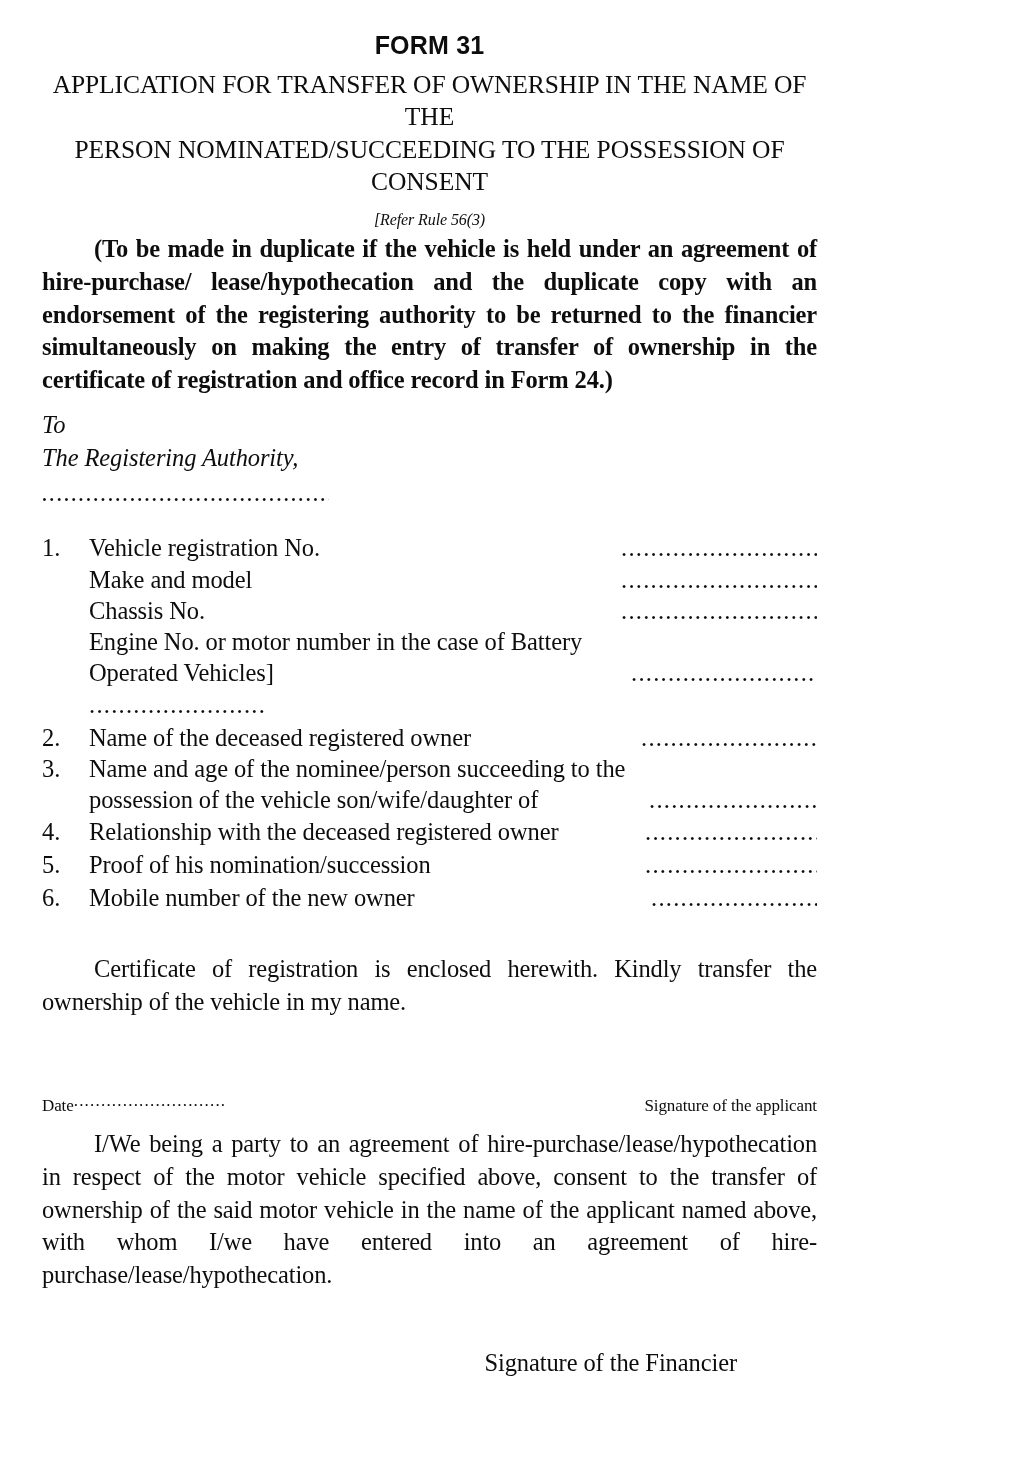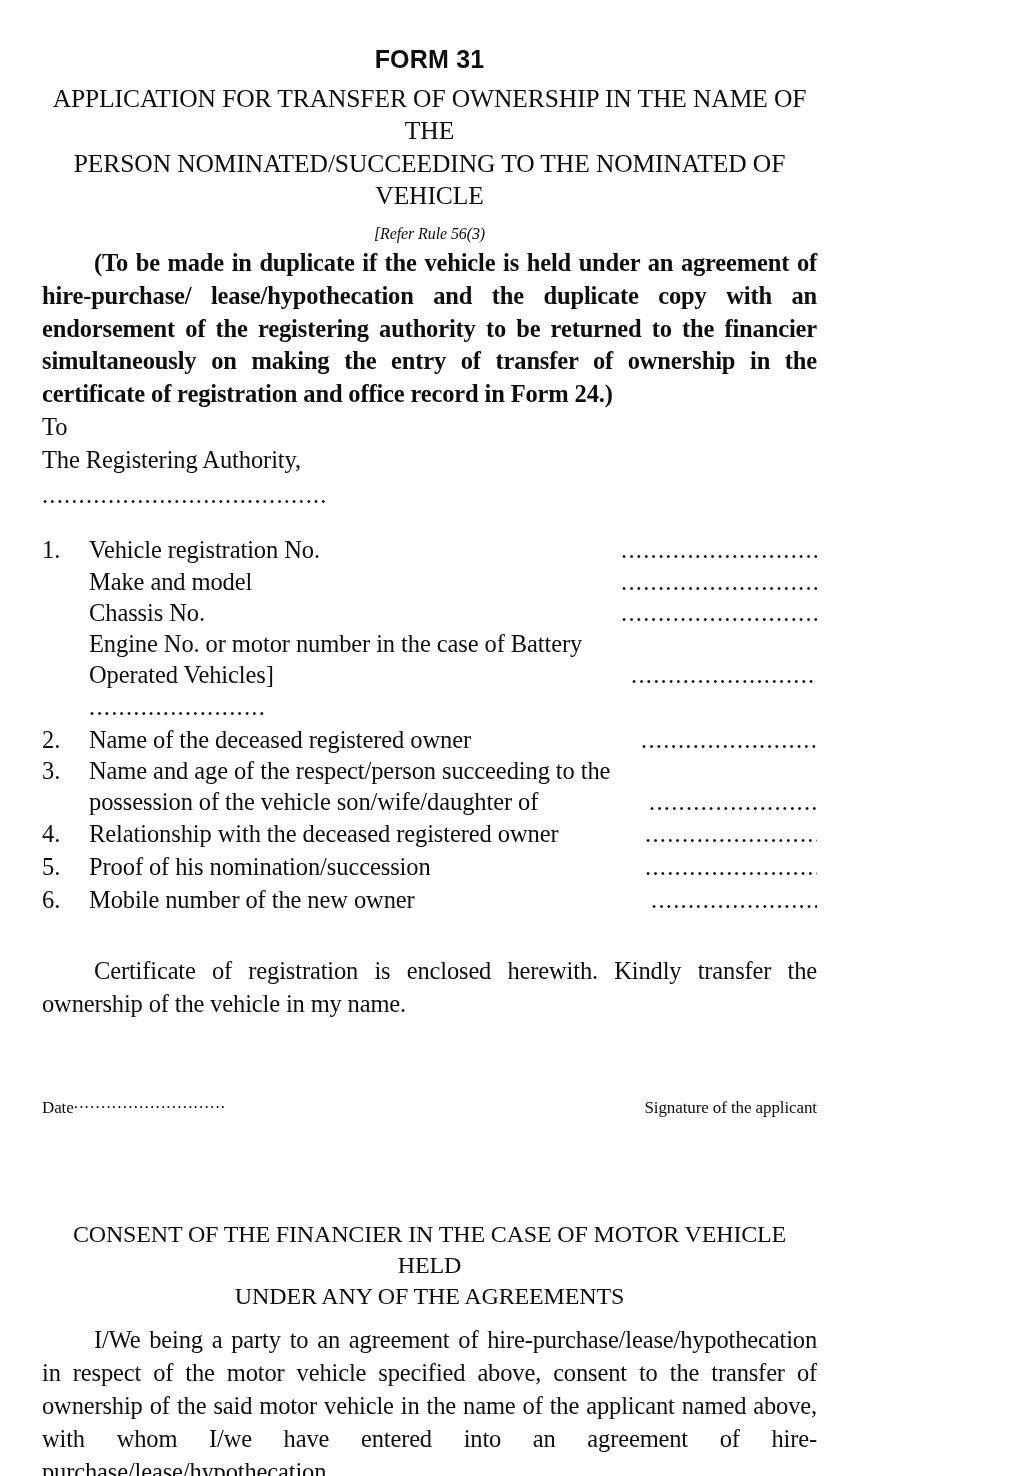--- a/index.html
+++ b/index.html
@@ -12,21 +12,21 @@
     height: 1476px;
     font-family: "Liberation Serif", "DejaVu Serif", serif;
     color: #0d0d0d;
     -webkit-font-smoothing: antialiased;
   }
   .page {
     position: relative;
     width: 874px;
     height: 1476px;
     box-sizing: border-box;
-    padding: 14px 57px 0 42px;
+    padding: 0 57px 0 42px;
     overflow: hidden;
   }
 
   
   .form-title {
     text-align: center;
     font-family: "Liberation Sans", "DejaVu Sans", sans-serif;
     font-weight: bold;
     font-size: 25px;
     letter-spacing: 0.2px;
@@ -58,21 +58,21 @@
     letter-spacing: -0.15px;
   }
   .para.indent { text-indent: 52px; }
   .para.p-intro { margin-top: 4px; font-weight: bold; }
 
   .addr-line {
     font-size: 24.5px;
     line-height: 1.33;
     letter-spacing: -0.1px;
   }
-  .addr-block { margin-top: 0; }
+  .addr-block { margin-top: 12px; font-style: italic; }
   .dots-inline {
     display: inline-block;
     overflow: hidden;
     white-space: nowrap;
     vertical-align: baseline;
     letter-spacing: 1.2px;
   }
   .dots-to { width: 287px; margin-top: 3px; font-size: 24.5px; }
 
   
@@ -141,21 +141,21 @@
   }
 </style>
 </head>
 <body>
 
 <div class="page">
 
   <div class="form-title">FORM 31</div>
 
   <div class="doc-title">APPLICATION FOR TRANSFER OF OWNERSHIP IN THE NAME OF THE
-PERSON NOMINATED/SUCCEEDING TO THE NOMINATED OF VEHICLE</div>
+PERSON NOMINATED/SUCCEEDING TO THE POSSESSION OF CONSENT</div>
 
   <div class="rule-ref">[Refer Rule 56(3)</div>
 
   <div class="para indent p-intro">(To be made in duplicate if the vehicle is held under an agreement of hire-purchase/ lease/hypothecation and the duplicate copy with an endorsement of the registering authority to be returned to the financier simultaneously on making the entry of transfer of ownership in the certificate of registration and office record in Form 24.)</div>
 
   <div class="addr-block">
     <div class="addr-line">To</div>
     <div class="addr-line">The Registering Authority,</div>
     <div class="addr-line"><span class="dots-inline dots-to">...............................................</span></div>
   </div>
@@ -191,21 +191,21 @@
         <div class="item-dots" style="width: 176px;">............................</div>
       </div>
       <div class="item-gap-2"></div>
       <div class="item-row">
         <div class="item-num">2.</div>
         <div class="item-text">Name of the deceased registered owner</div>
         <div class="item-dots" style="width: 176px;">............................</div>
       </div>
       <div class="item-row">
         <div class="item-num">3.</div>
-        <div class="item-text">Name and age of the respect/person succeeding to the</div>
+        <div class="item-text">Name and age of the nominee/person succeeding to the</div>
         <div class="item-dots" style="width: 0px;"></div>
       </div>
       <div class="item-row">
         <div class="item-num"></div>
         <div class="item-text">possession of the vehicle son/wife/daughter of</div>
         <div class="item-dots" style="width: 168px;">..........................</div>
       </div>
       <div class="item-row">
         <div class="item-num">4.</div>
         <div class="item-text">Relationship with the deceased registered owner</div>
@@ -225,20 +225,18 @@
       </div>
     </div>
 
   <div class="para indent p-cert">Certificate of registration is enclosed herewith. Kindly transfer the ownership of the vehicle in my name.</div>
 
   <div class="sig-row">
     <div class="date-left"><span>Date</span><span class="dots-inline">............................</span></div>
     <div class="sig-right">Signature of the applicant</div>
   </div>
 
-  <div class="consent-head">CONSENT OF THE FINANCIER IN THE CASE OF MOTOR VEHICLE HELD
-UNDER ANY OF THE AGREEMENTS</div>
 
   <div class="para indent p-consent">I/We being a party to an agreement of hire-purchase/lease/hypothecation in respect of the motor vehicle specified above, consent to the transfer of ownership of the said motor vehicle in the name of the applicant named above, with whom I/we have entered into an agreement of hire-purchase/lease/hypothecation.</div>
 
   <div class="fin-sig">Signature of the Financier</div>
 
 </div>
 
 </body></html>

